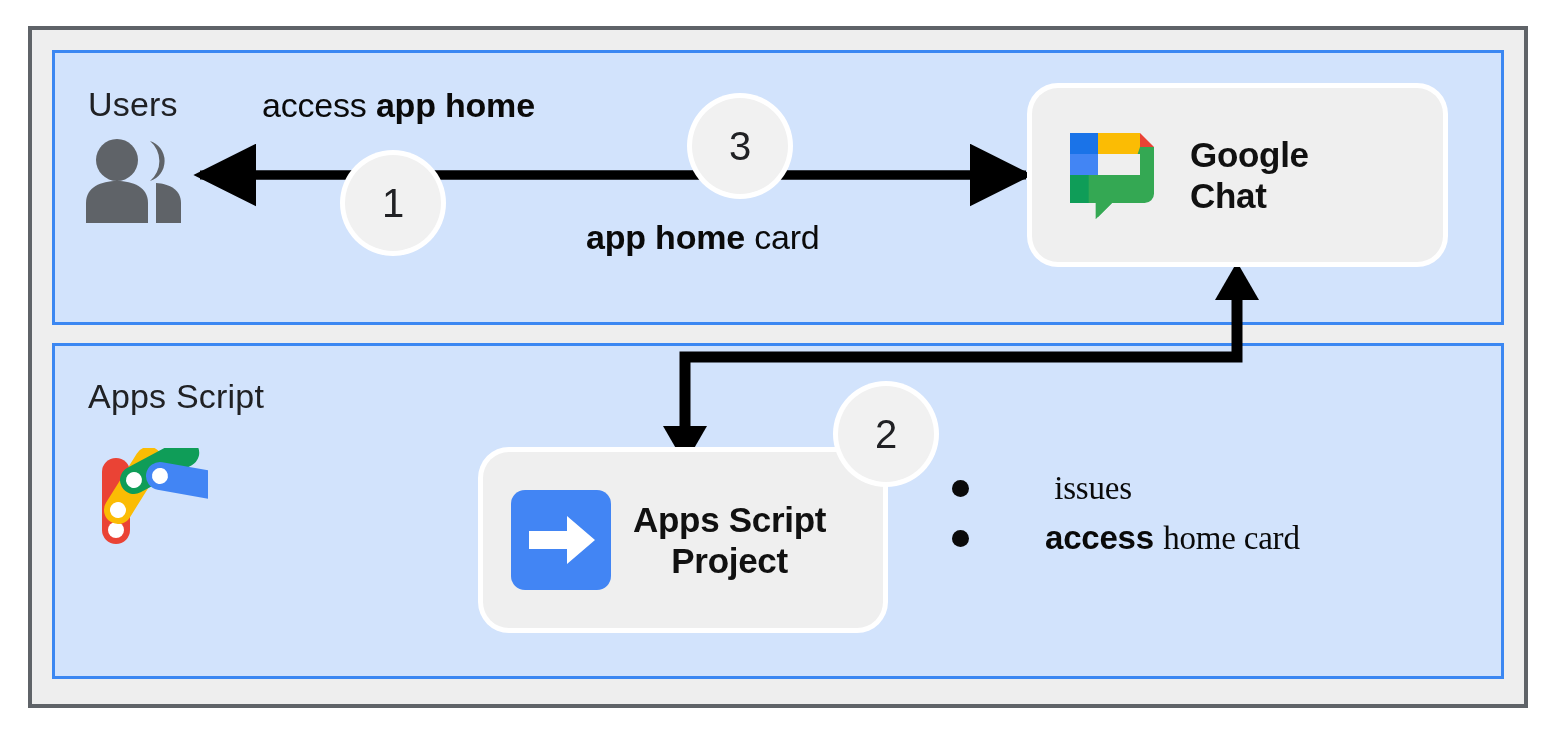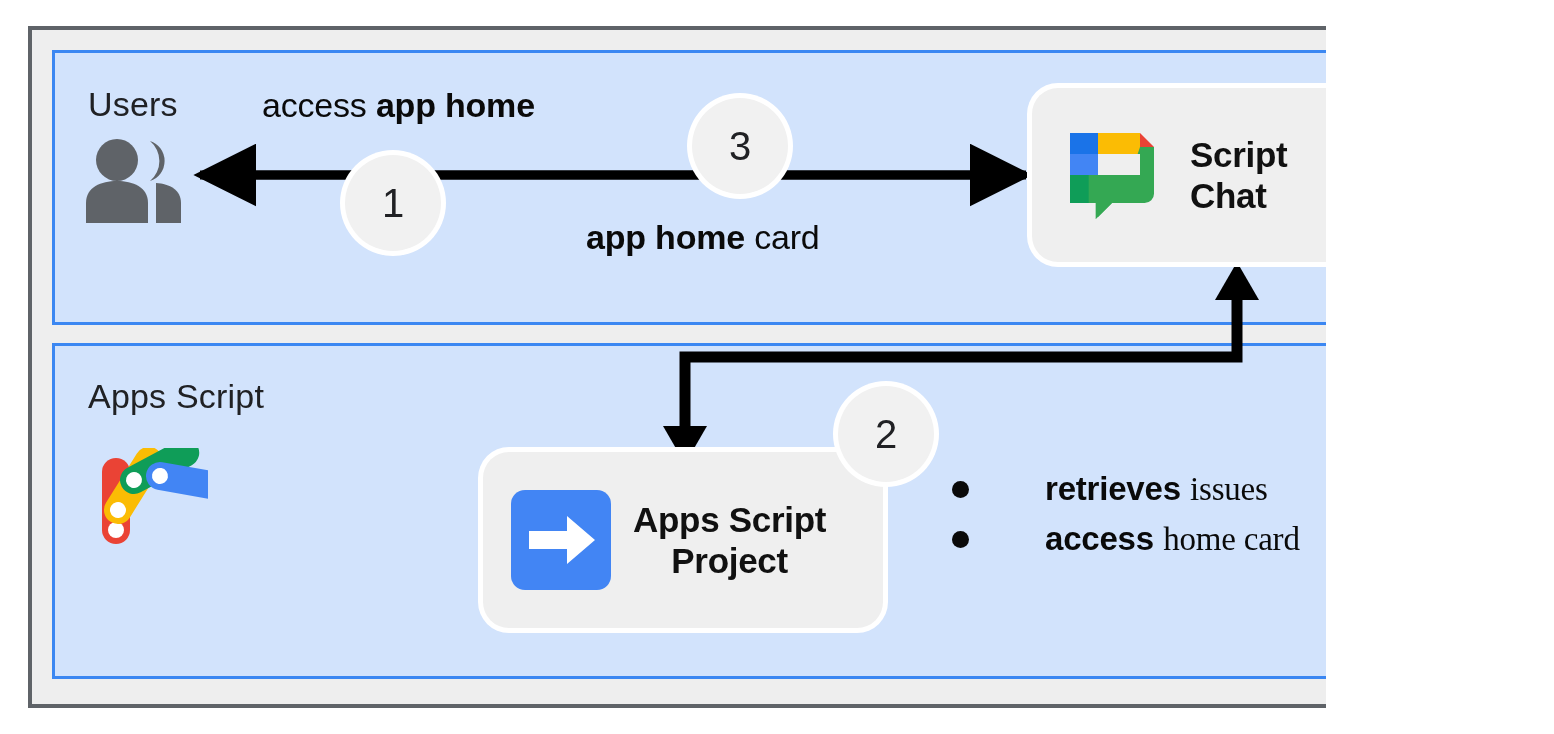--- a/index.html
+++ b/index.html
@@ -3,21 +3,21 @@
 <meta charset="utf-8">
 <style>
   html, body {
     margin: 0;
     padding: 0;
     background: #ffffff;
     font-family: "Liberation Sans", sans-serif;
   }
   #stage {
     position: relative;
-    width: 1326px;
+    width: 1554px;
     height: 734px;
     background: #ffffff;
     overflow: hidden;
   }
 
   
   .outer-frame {
     position: absolute;
     left: 28px;
     top: 26px;
@@ -259,21 +259,21 @@
       <path d="M6 15 h12 v9 h-12 z" fill="#4285F4"></path>
       <path d="M6 24 h12 v12 h-12 z" fill="#0F9D58"></path>
       <path d="M18 6 h18 v9 h-18 z" fill="#FBBC04"></path>
       <path d="M36 6 l6 6 l-6 0 z" fill="#EA4335"></path>
       <path d="M36 12 h6 v20 a4 4 0 0 1 -4 4 h-14 l-7 7 v-7 h-3 v-12 h18 z" fill="#34A853"></path>
       <path d="M18 24 h18 v12 h-12 l-6 6 z" fill="#34A853"></path>
       <path d="M18 15 h18 v9 h-18 z" fill="#EFEFEF"></path>
       <path d="M18 24 h18 v3 h-15 v9 h-3 z" fill="#EFEFEF" opacity="0"></path>
     </svg>
     <div class="card-label">
-      <div>Script</div>
+      <div>Google</div>
       <div>Chat</div>
     </div>
   </div>
 
   <div class="card card-apps-script-project">
     <svg class="asp-icon" viewBox="0 0 100 100">
       <rect x="0" y="0" width="100" height="100" rx="14" fill="#4285F4"></rect>
       <path d="M18 41 h38 v-15 l28 24 l-28 24 v-15 h-38 z" fill="#ffffff"></path>
     </svg>
     <div class="card-label centered">
@@ -286,21 +286,20 @@
   <div class="badge badge-3">3</div>
   <div class="badge badge-2">2</div>
 
   <div class="edge-label edge-label-access"><span>access </span><b>app home</b></div>
 
   <div class="edge-label edge-label-card"><b>app home</b><span> card</span></div>
 
   <div class="bullet-list">
     <div class="bullet-row">
       <span class="bullet-dot"></span>
-      <b>retrieves</b>
       <span class="rest">issues</span>
     </div>
     <div class="bullet-row">
       <span class="bullet-dot"></span>
       <b>access</b>
       <span class="rest">home card</span>
     </div>
   </div>
 
 </div>

